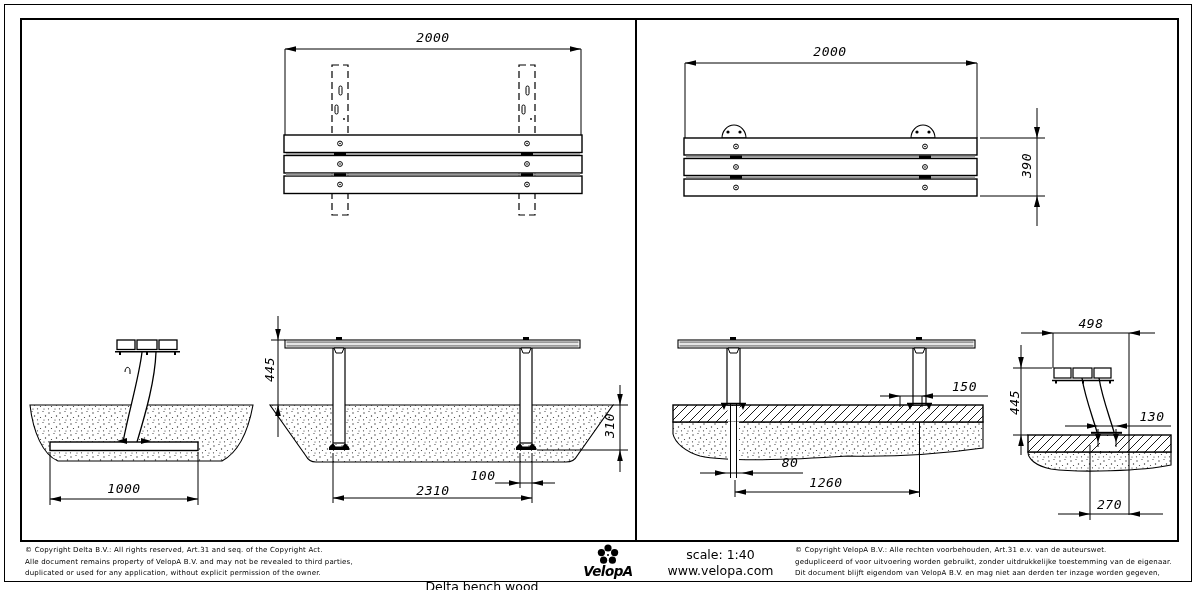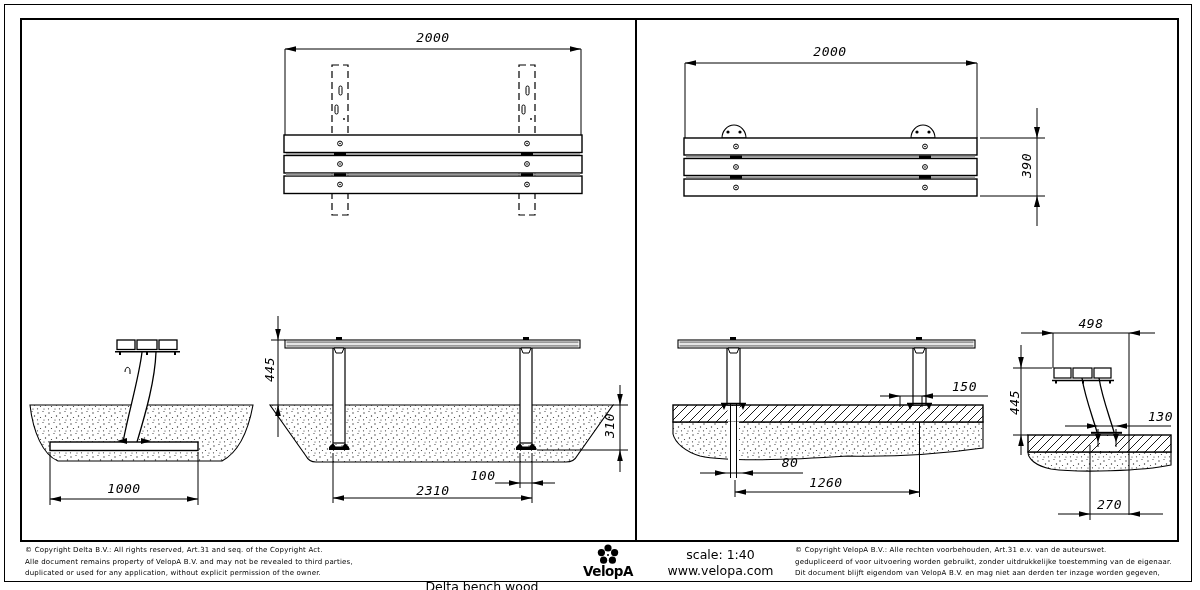--- a/index.html
+++ b/index.html
@@ -13,21 +13,21 @@
   .view svg{position:absolute;left:0;top:0;overflow:visible;}
   .dim{position:absolute;font-family:"DejaVu Sans Mono",monospace;font-size:13px;
        letter-spacing:0.5px;text-align:center;white-space:nowrap;line-height:13px;}
   .dim.vert{transform:rotate(-90deg);transform-origin:center center;width:40px;}
   
   .tb-copy{position:absolute;font-size:7px;line-height:11.5px;letter-spacing:0.2px;
            font-family:"DejaVu Sans",sans-serif;}
   .tb-copy span{display:block;white-space:nowrap;}
   .tb-center{position:absolute;font-size:12.5px;line-height:16px;text-align:center;}
   .tb-center span{display:block;white-space:nowrap;}
-  #logo-cell{position:absolute;left:578px;top:543px;width:60px;text-align:center;}
+  #logo-cell{position:absolute;left:578px;top:543px;width:60px;text-align:center;font-style:italic;}
   #logo-text{display:block;font-weight:bold;font-size:13.5px;letter-spacing:-0.5px;
              margin-top:-4px;font-family:"DejaVu Sans",sans-serif;}
 </style>
 </head>
 <body>
 
 <div id="sheet">
 
   
   <svg width="0" height="0">
@@ -381,21 +381,21 @@
 
       <g stroke="#000" stroke-width="1">
         <line x1="87" y1="130" x2="87" y2="205"></line>
         <line x1="55" y1="199" x2="160" y2="199"></line>
       </g>
       <polygon points="87,199 76,196.2 76,201.8" fill="#000"></polygon>
       <polygon points="126,199 137,196.2 137,201.8" fill="#000"></polygon>
     </svg>
     <span class="dim" style="left:58px;width:60px;top:2px;">498</span>
     <span class="dim vert" style="left:-9px;top:81px;">445</span>
-    <span class="dim" style="left:128px;width:42px;top:95px;text-align:right;">130</span>
+    <span class="dim" style="left:128px;width:42px;top:95px;">130</span>
     <span class="dim" style="left:84px;width:45px;top:183px;">270</span>
   </div>
 
   
   <div class="tb-copy" style="left:25px;top:545px;width:350px;">
     <span>© Copyright Delta B.V.: All rights reserved, Art.31 and seq. of the Copyright Act.</span>
     <span>Alle document remains property of VelopA B.V. and may not be revealed to third parties,</span>
     <span>duplicated or used for any application, without explicit permission of the owner.</span>
   </div>
 

